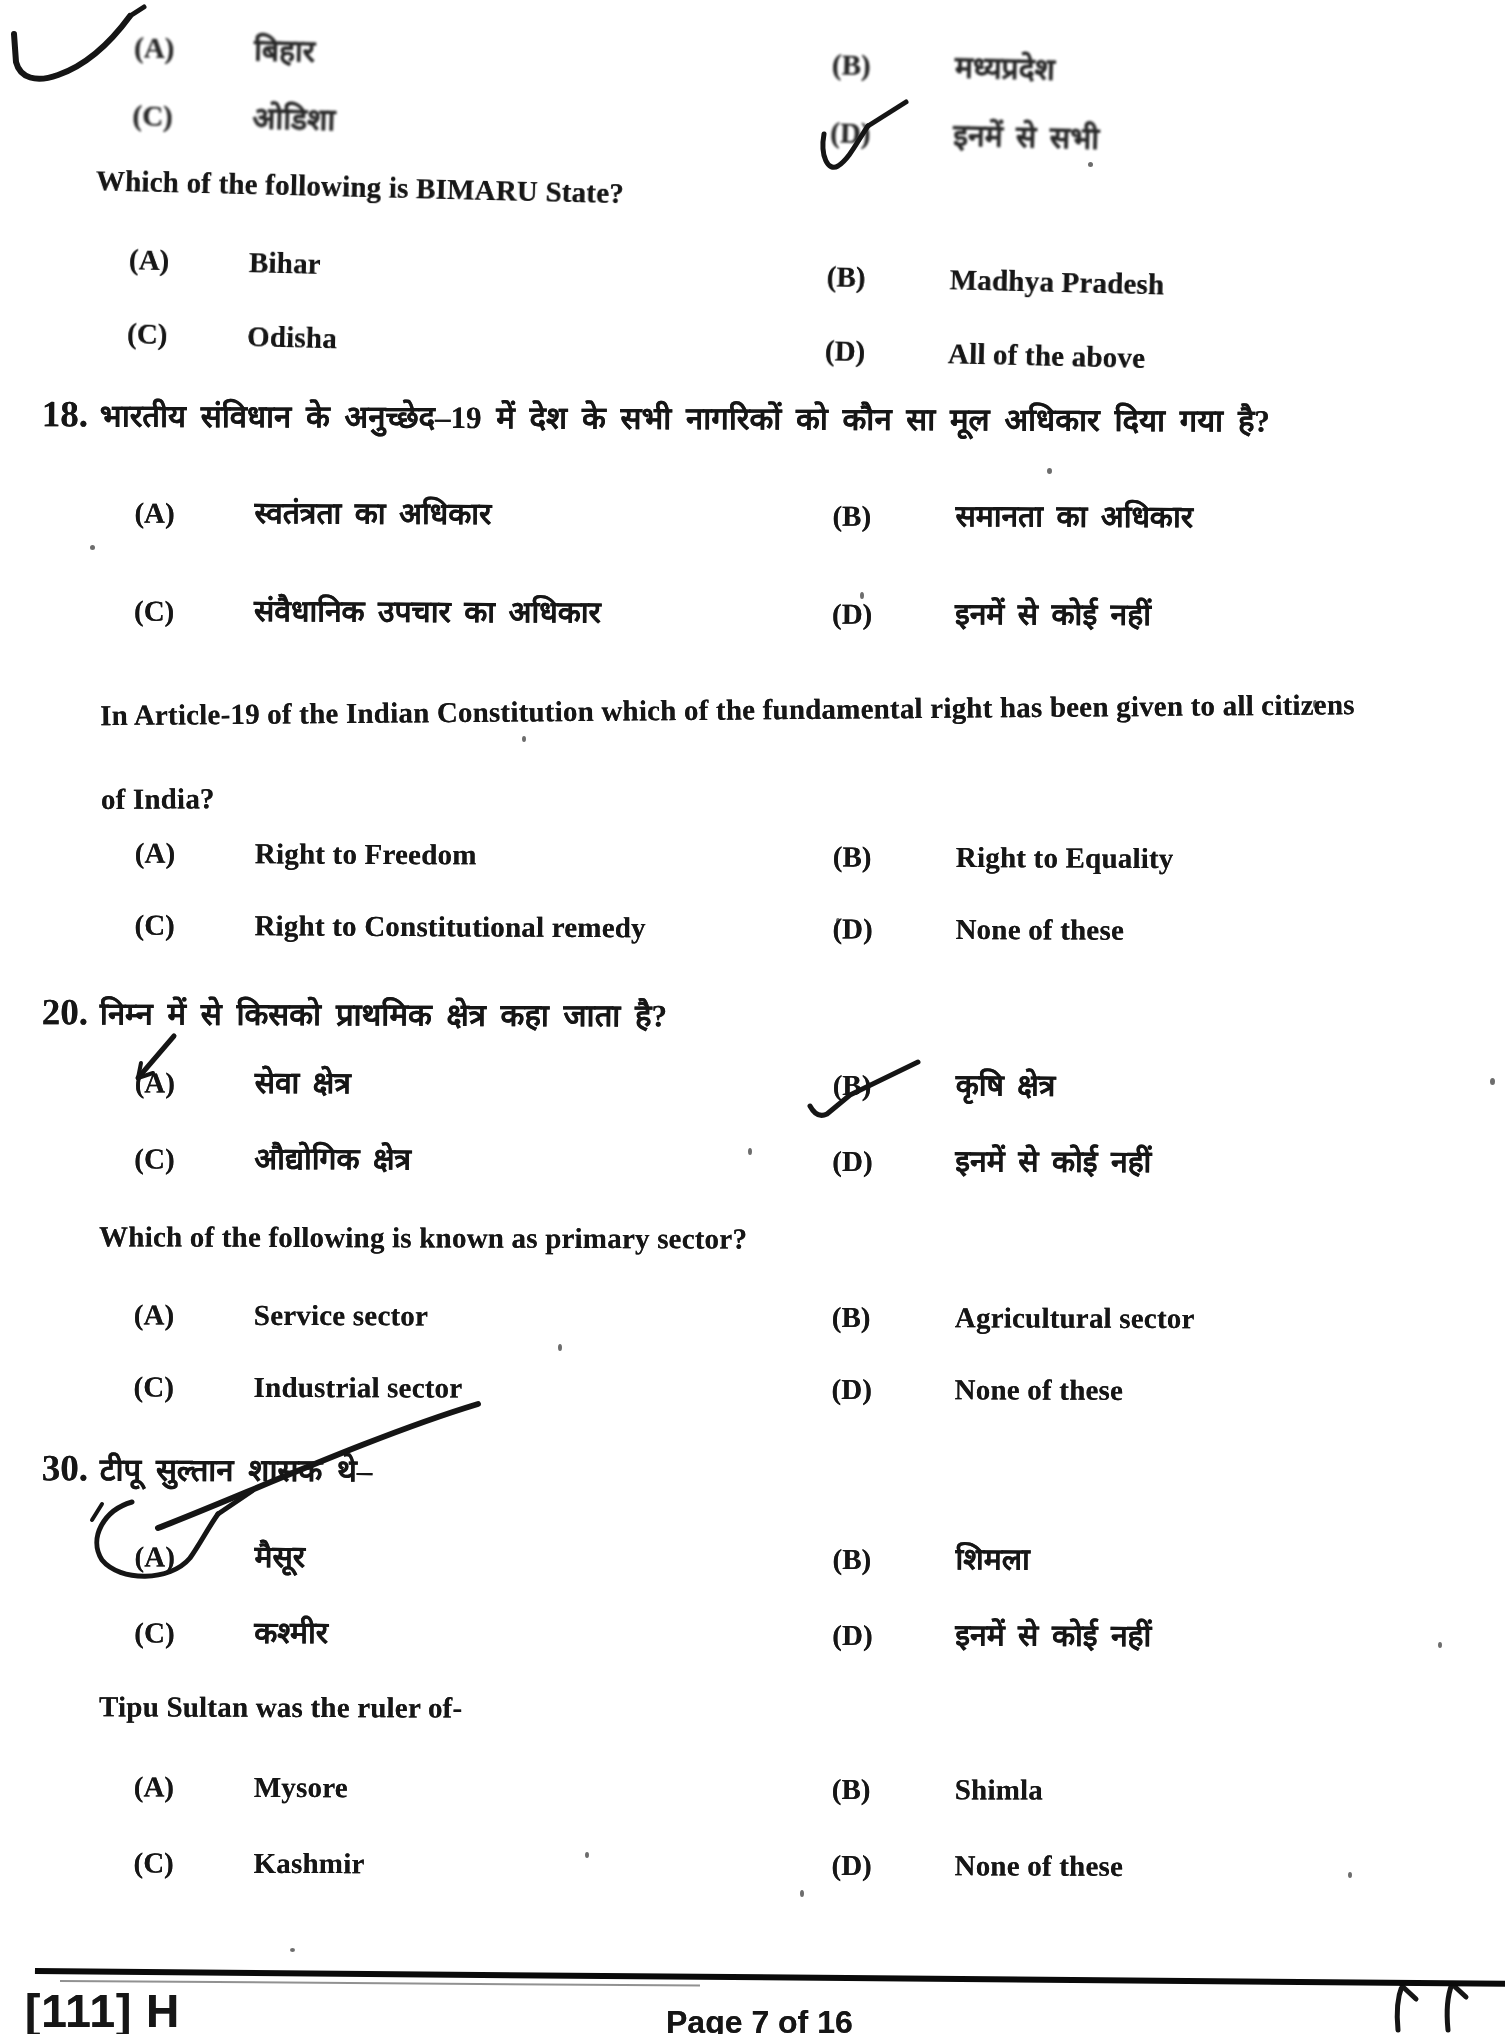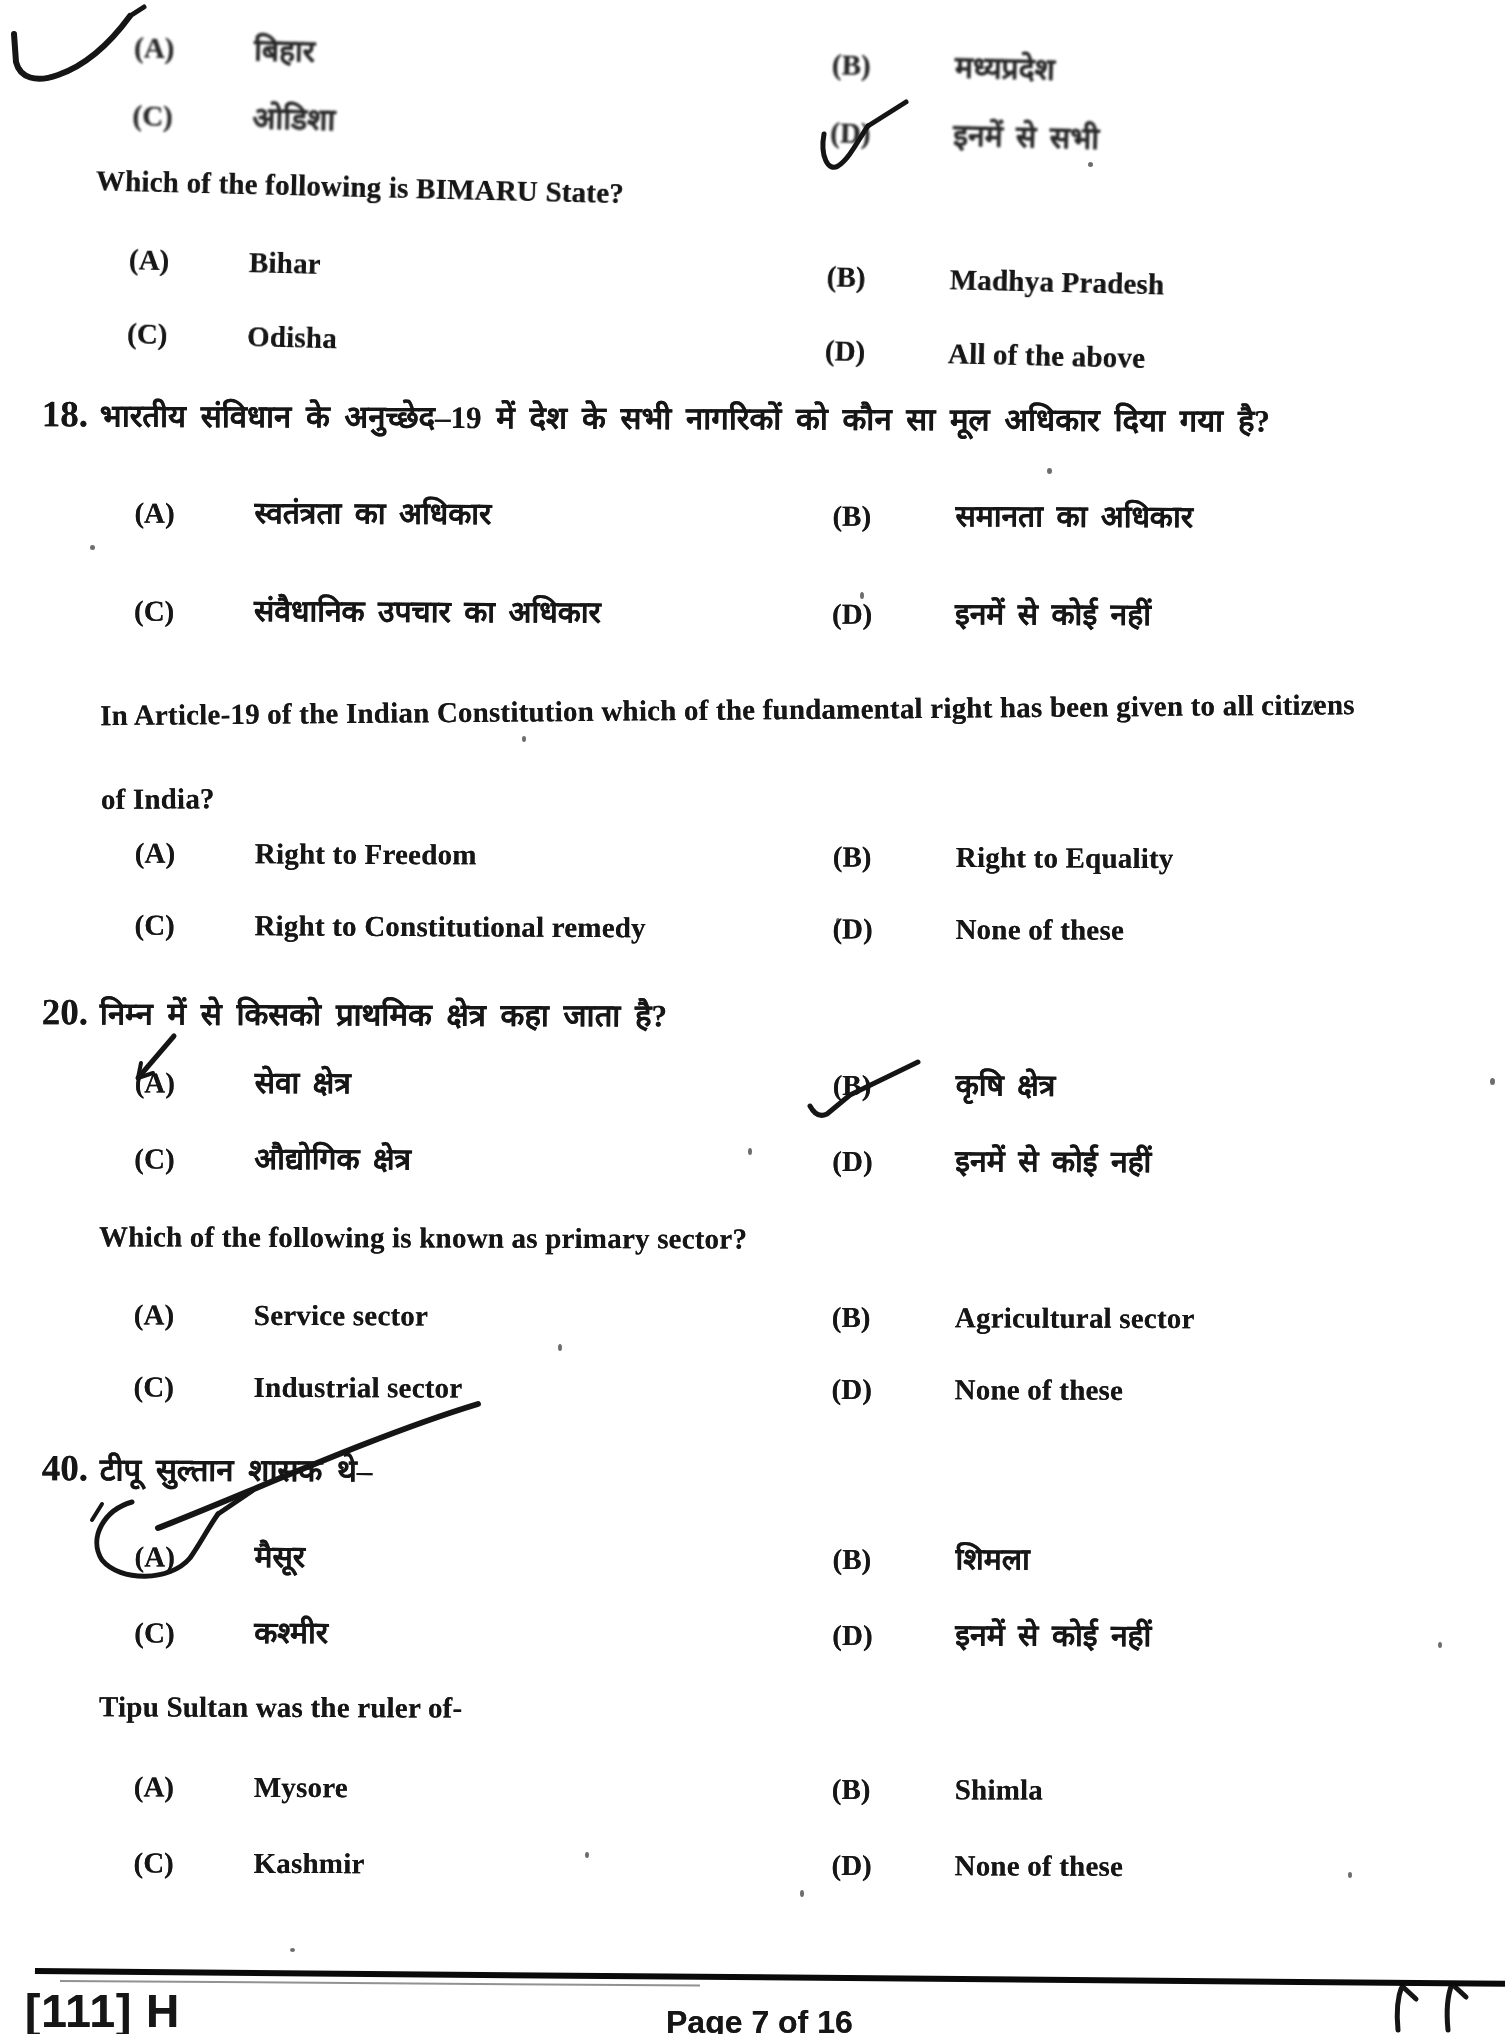--- a/index.html
+++ b/index.html
@@ -132,21 +132,21 @@
     <div class="opt-row ink" style="top:382px;">
       <span class="opt-label">(C)</span>
       <span class="opt-en">Industrial sector</span>
       <span class="opt-label">(D)</span>
       <span class="opt-en">None of these</span>
     </div>
   </div>
 
   <div class="abs rot" style="left:0;top:1444px;width:1505px;transform:rotate(0.2deg);">
     <div class="q-line ink" style="top:2px;">
-      <span class="q-num">40.</span><span class="q-text-hi" lang="hi">टीपू सुल्तान शासक थे–</span>
+      <span class="q-num">30.</span><span class="q-text-hi" lang="hi">टीपू सुल्तान शासक थे–</span>
     </div>
     <div class="opt-row ink" style="top:90px;">
       <span class="opt-label">(A)</span>
       <span class="opt-hi" lang="hi">मैसूर</span>
       <span class="opt-label">(B)</span>
       <span class="opt-hi" lang="hi">शिमला</span>
     </div>
     <div class="opt-row ink" style="top:166px;">
       <span class="opt-label">(C)</span>
       <span class="opt-hi" lang="hi">कश्मीर</span>

